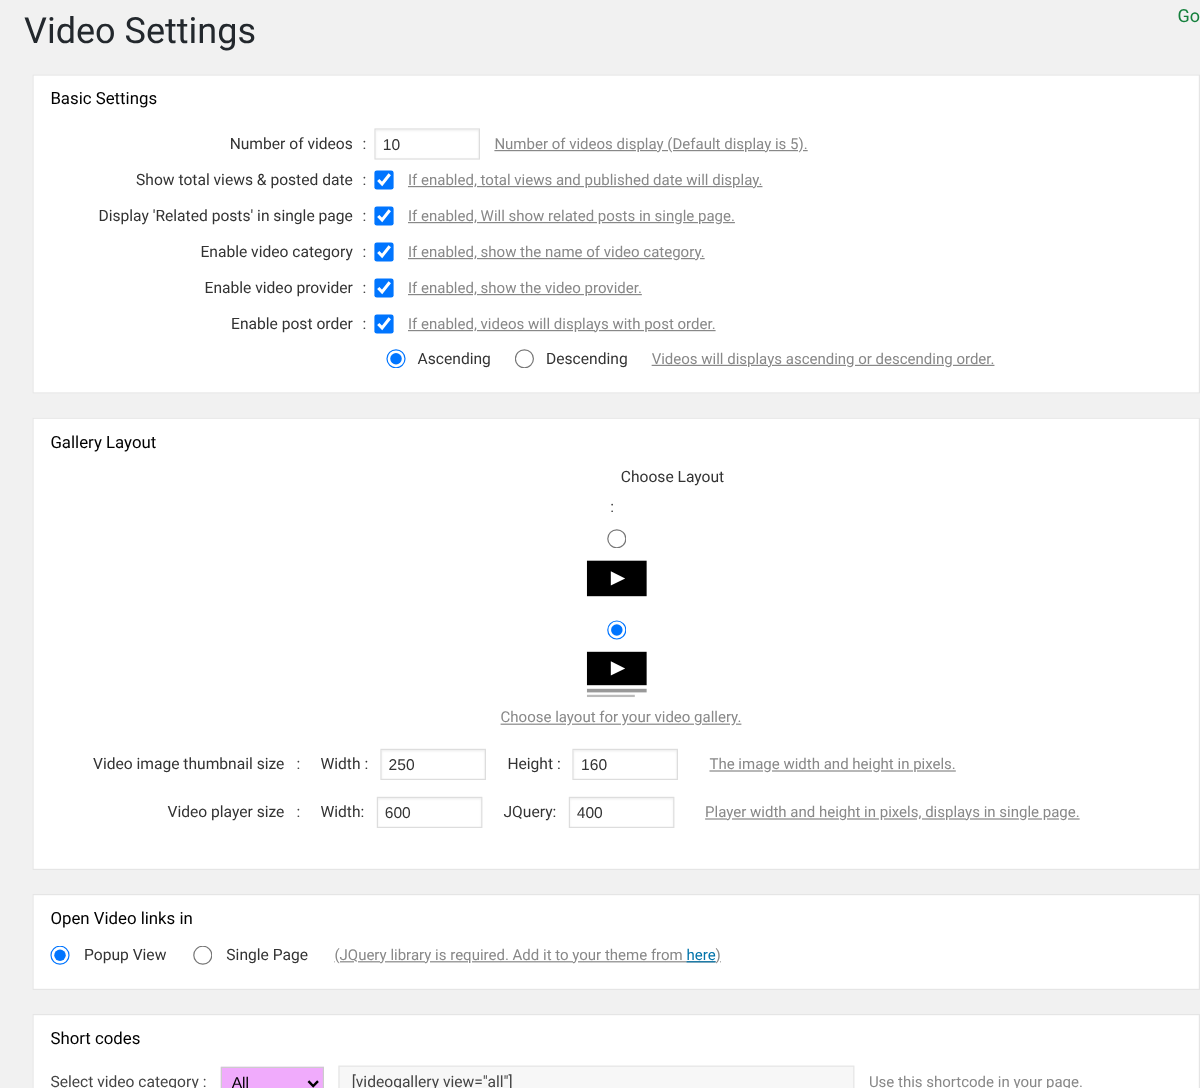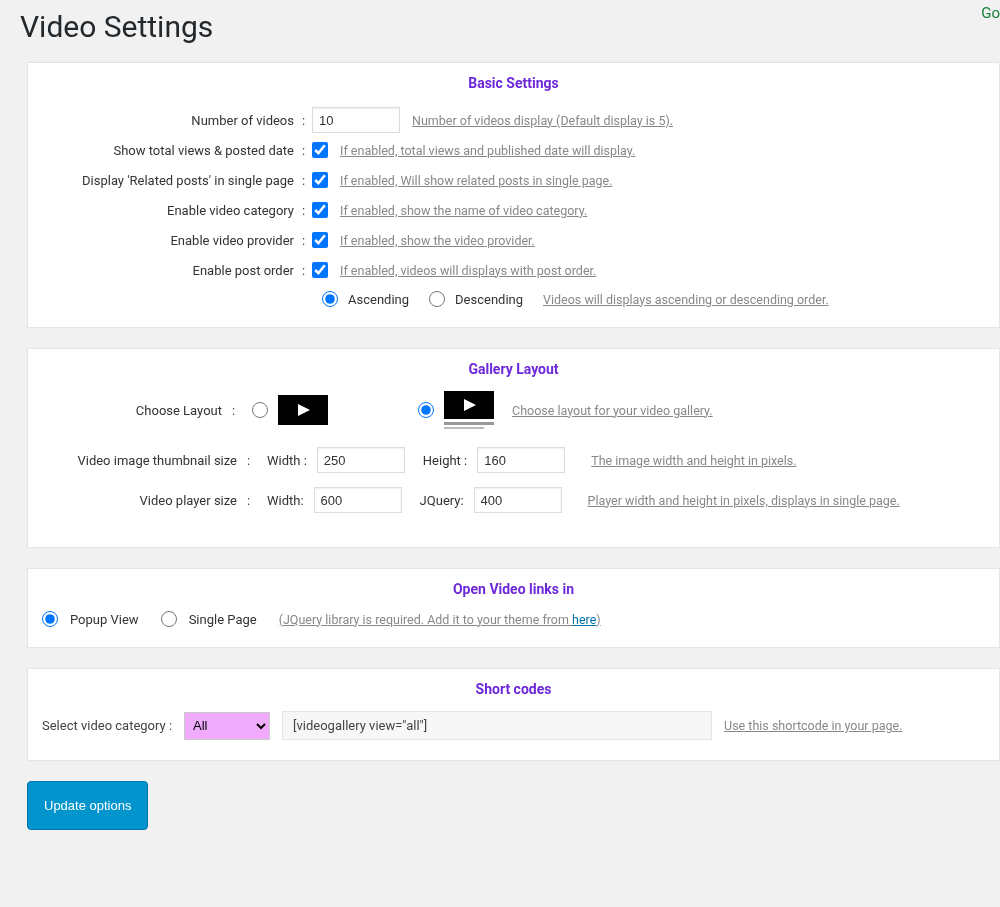--- a/index.html
+++ b/index.html
@@ -25,24 +25,23 @@
   color: #15803d;
 }
 .panel {
   background: #fff;
   border: 1px solid #e5e5e5;
   margin: 0 0 20px 27px;
   padding: 12px 14px 20px 14px;
 }
 .panel h2 {
   font-size: 14px;
-  font-weight: 700;
-  color: #6d28d9;
+  font-weight: 400;
+  color: #000000;
   margin-bottom: 14px;
-  text-align: center;
 }
 .row {
   display: flex;
   align-items: center;
   min-height: 30px;
   margin-bottom: 0;
 }
 .basic .row { min-height: 30px; }
 .label-col {
   width: 260px;
@@ -92,20 +91,21 @@
   display: flex;
   align-items: center;
   gap: 6px;
   margin-top: 6px;
 }
 .layout-row {
   display: flex;
   align-items: center;
   gap: 10px;
   margin-bottom: 18px;
+  flex-direction: column;
 }
 .layout-label {
   width: 180px;
   text-align: right;
   color: #333;
 }
 .thumb-basic, .thumb-caption {
   display: inline-block;
 }
 .thumb-basic svg, .thumb-caption svg { display: block; }

